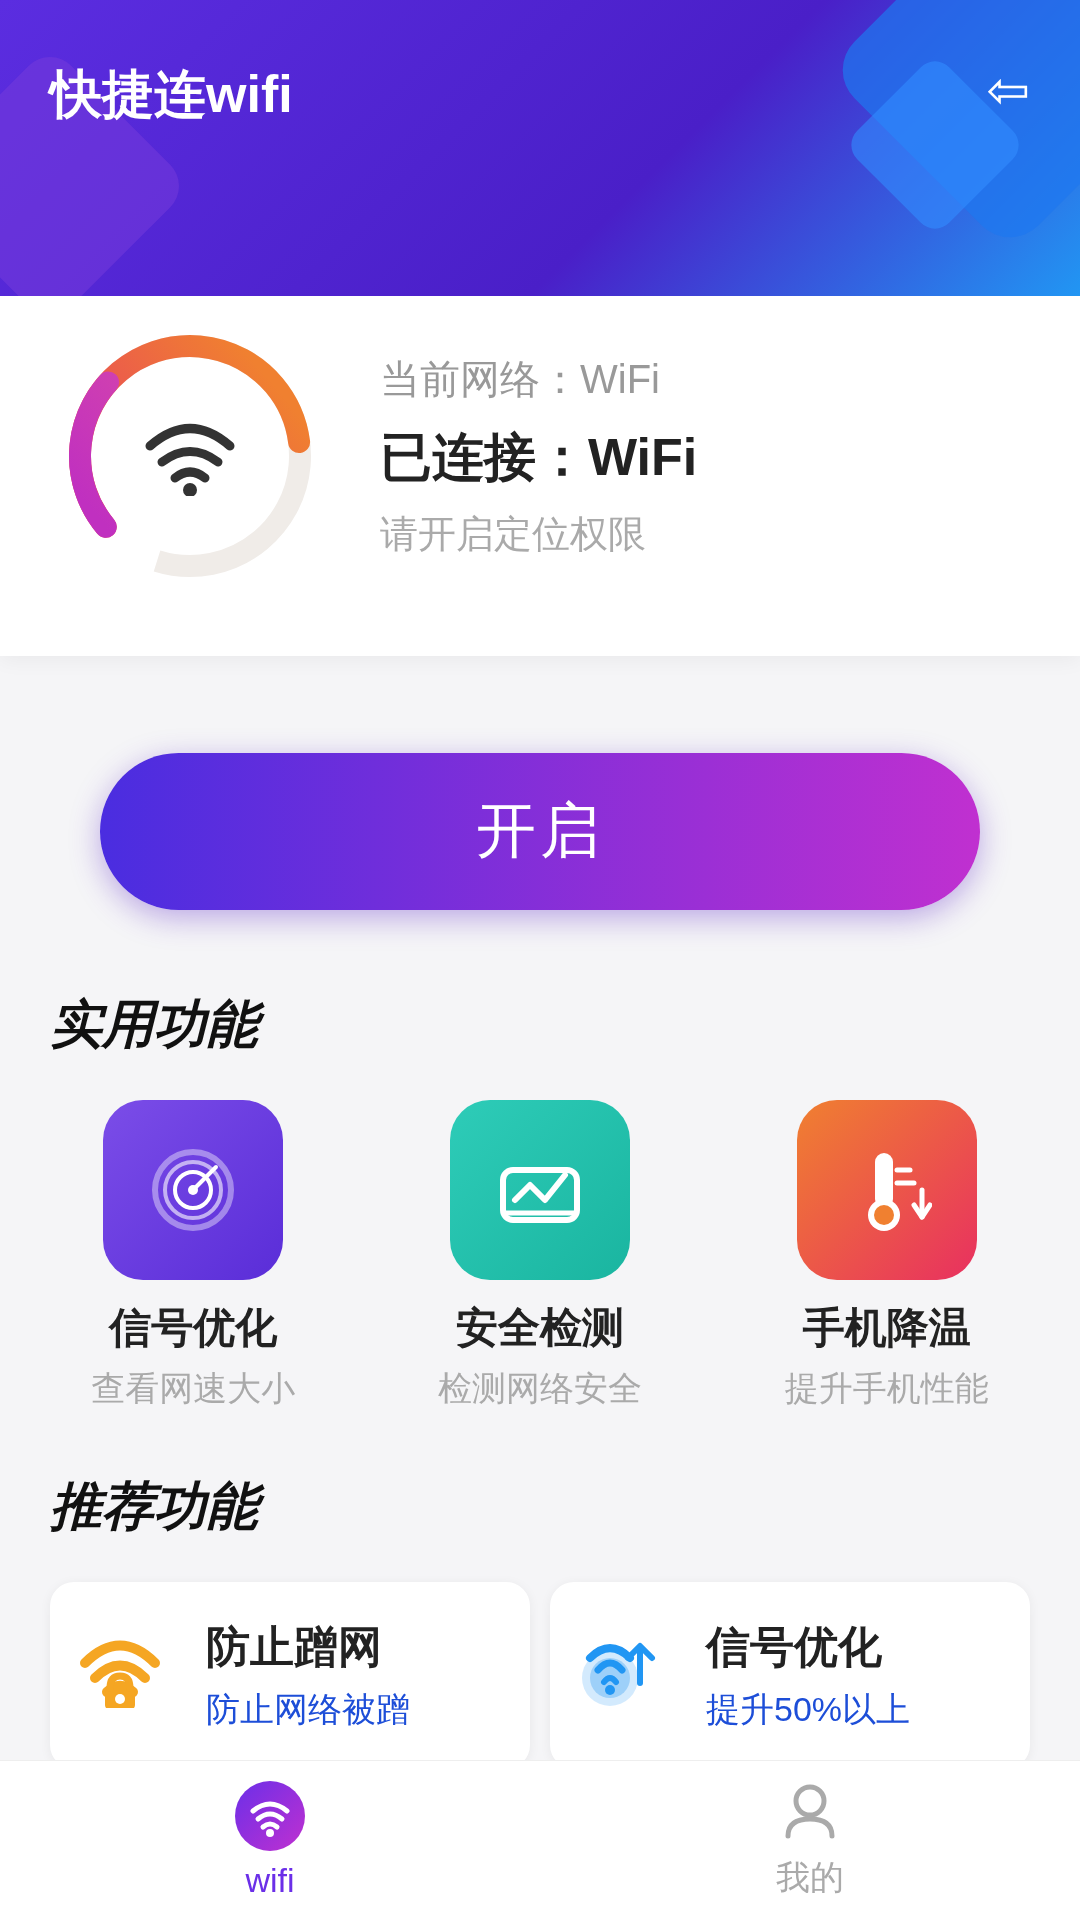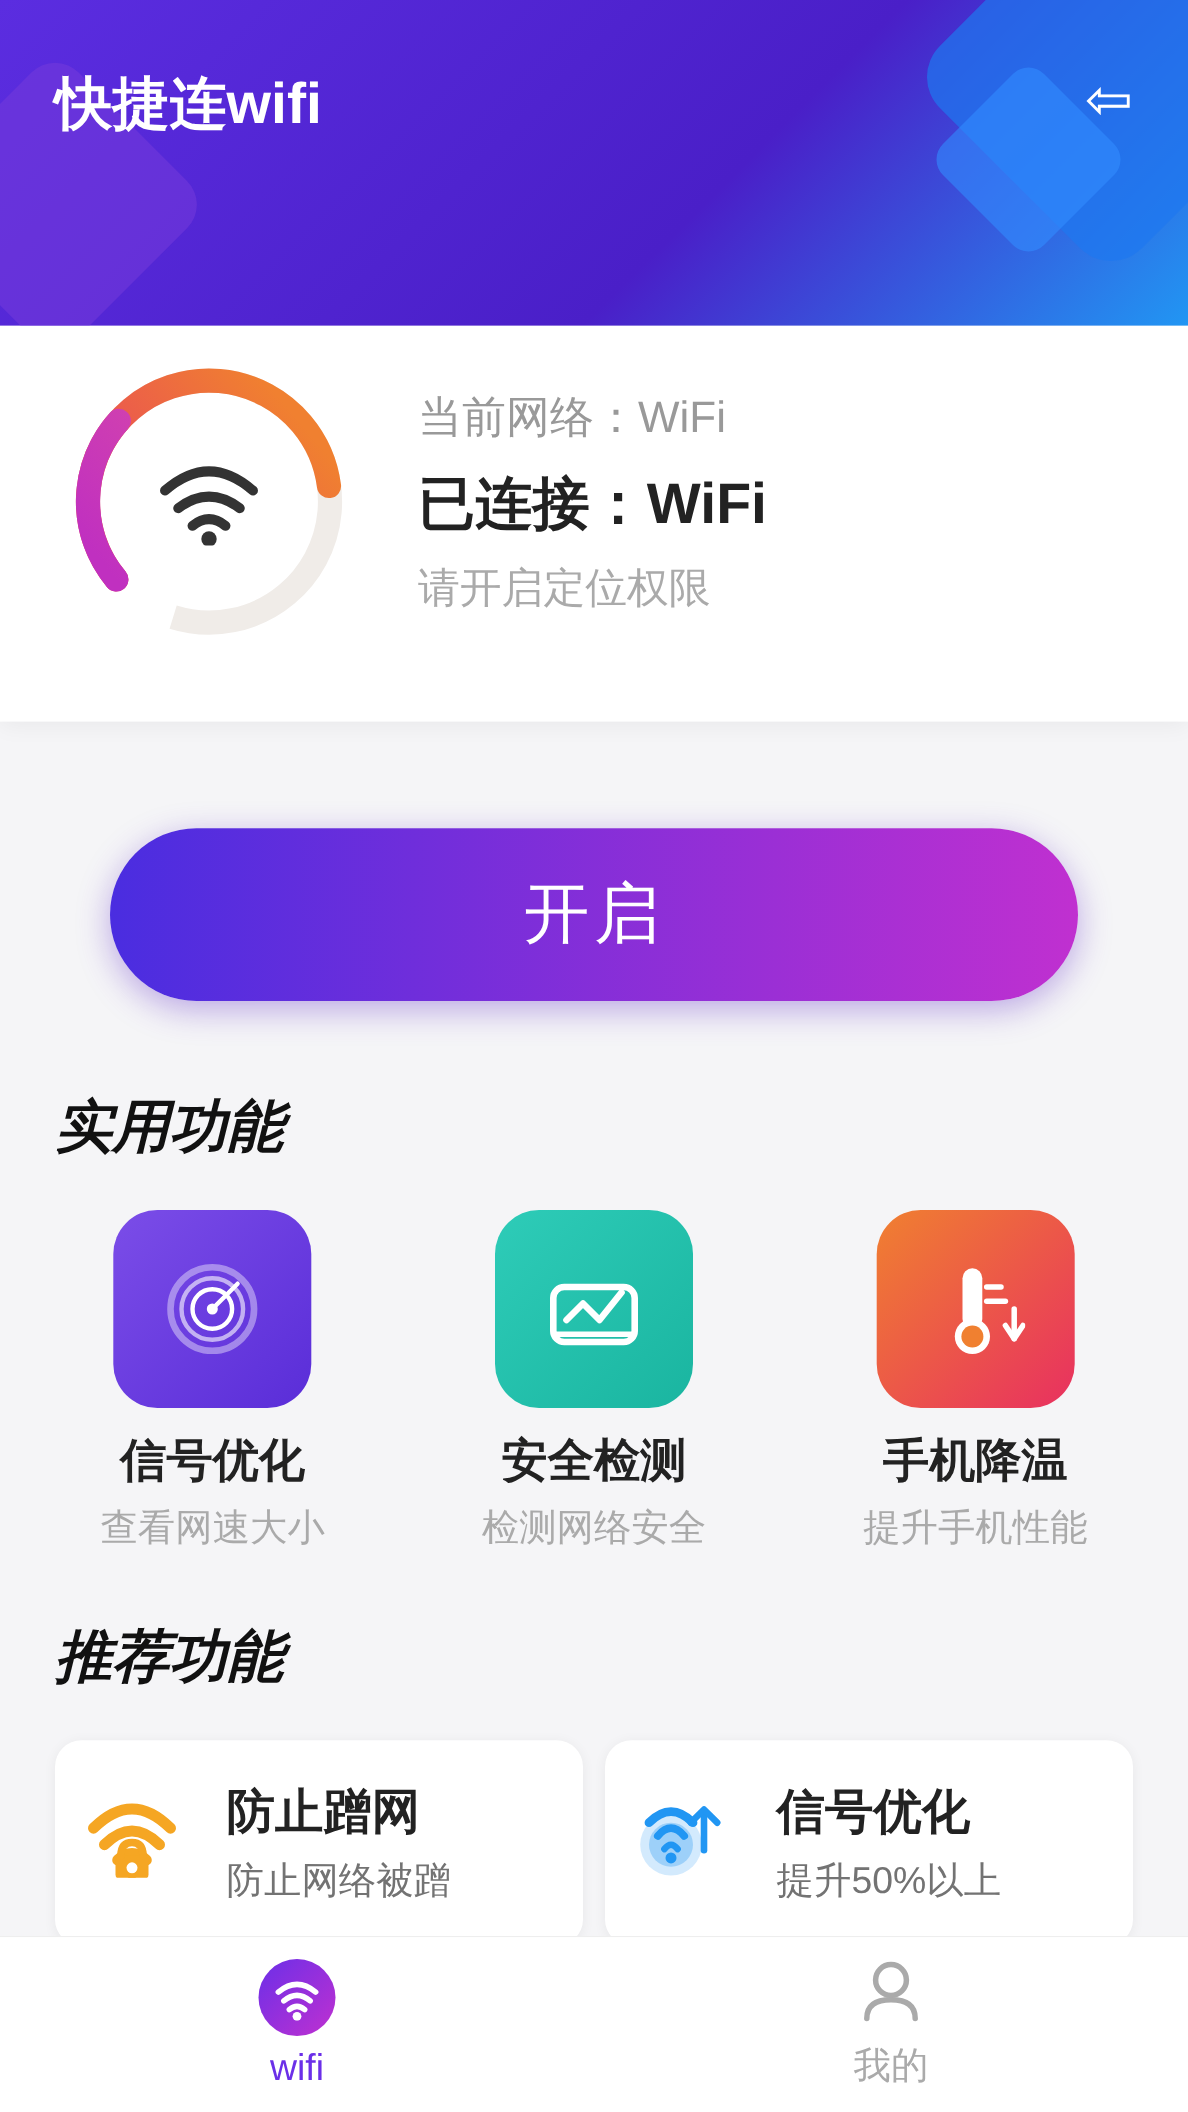--- a/index.html
+++ b/index.html
@@ -212,21 +212,21 @@
     }
     .recommend-text {}
     .recommend-name {
       font-size: 44px;
       font-weight: 700;
       color: #222;
       margin-bottom: 10px;
     }
     .recommend-desc {
       font-size: 34px;
-      color: #737373;
+      color: #1d4ed8;
     }
 
     
     .bottom-nav {
       position: fixed;
       bottom: 0;
       left: 0;
       width: 1080px;
       background: white;
       display: flex;

